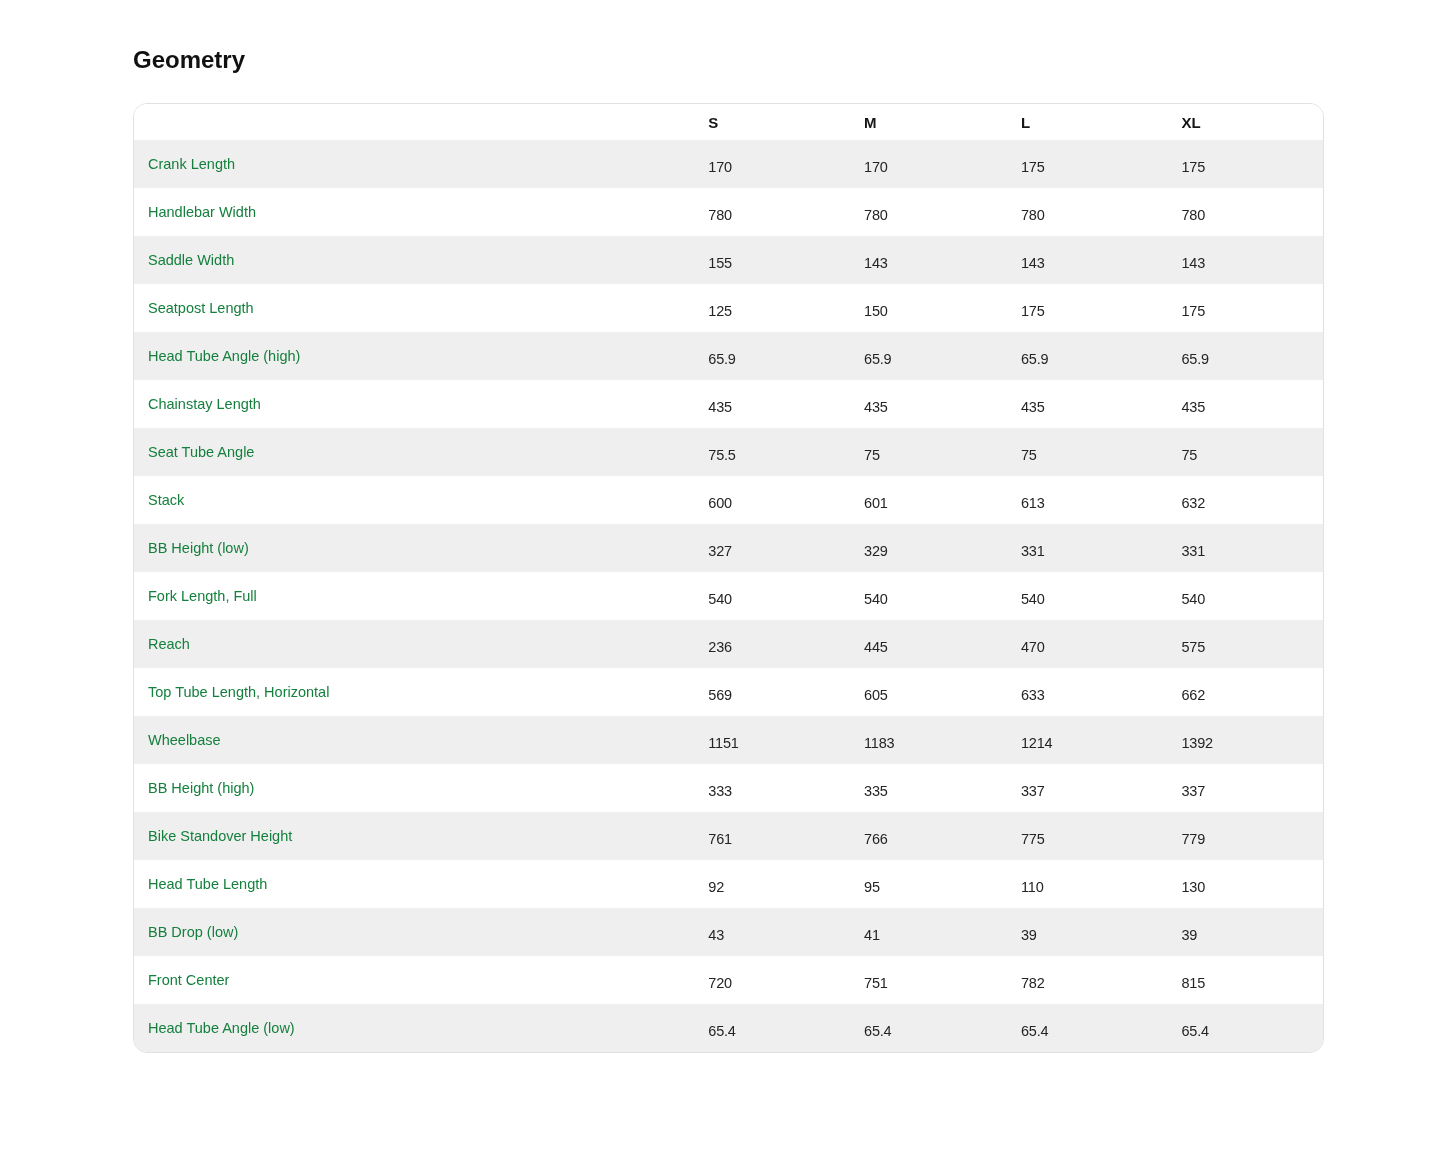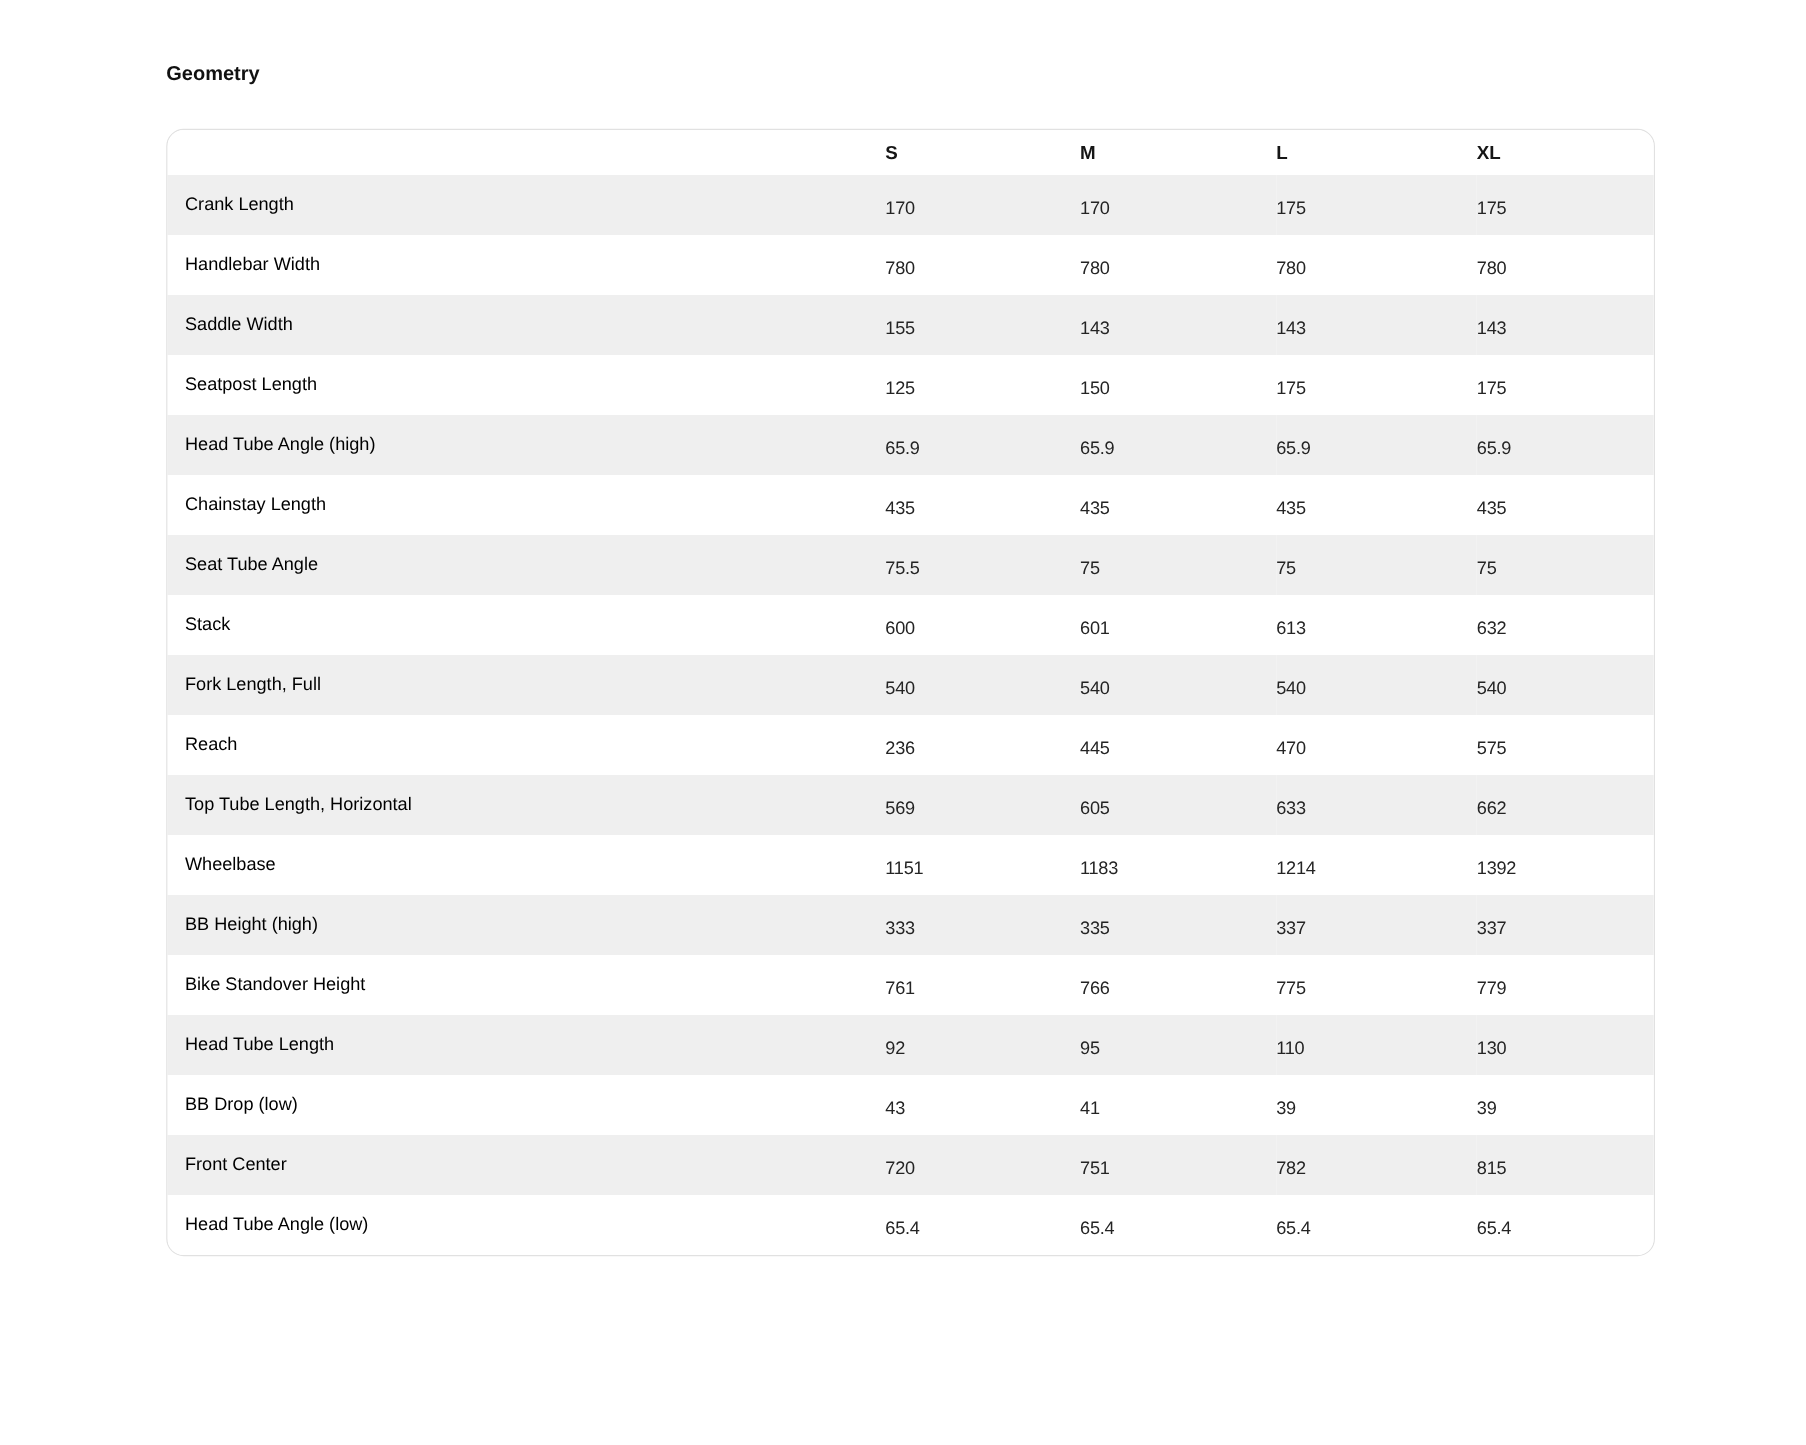--- a/index.html
+++ b/index.html
@@ -10,21 +10,21 @@
     color: #1d1d1d;
   }
   .page {
     width: 1445px;
     height: 1156px;
     box-sizing: border-box;
     padding: 47px 0 0 133px;
     background: #ffffff;
   }
   .page-title {
-    font-size: 16px;
+    font-size: 24px;
     font-weight: 700;
     color: #111111;
     margin: 0 0 30px 0;
     line-height: 26px;
   }
   .table-card {
     width: 1189px;
     border: 1px solid #e1e1e1;
     border-radius: 14px;
     overflow: hidden;
@@ -54,21 +54,21 @@
     height: 42px;
     padding: 0;
     vertical-align: middle;
     font-size: 14.5px;
     font-weight: 400;
   }
   tbody tr:nth-child(odd)  { background: #efefef; }
   tbody tr:nth-child(even) { background: #ffffff; }
   td.label-cell {
     padding-left: 14px;
-    color: #000000;
+    color: #15803d;
   }
   td.value-cell {
     padding-top: 6px;
     color: #242424;
     letter-spacing: -0.2px;
   }
 </style>
 </head>
 <body>
 
@@ -144,20 +144,27 @@
             <td class="value-cell">75</td>
           </tr>
           <tr>
             <td class="label-cell">Stack</td>
             <td class="value-cell">600</td>
             <td class="value-cell">601</td>
             <td class="value-cell">613</td>
             <td class="value-cell">632</td>
           </tr>
           <tr>
+            <td class="label-cell">BB Height (low)</td>
+            <td class="value-cell">327</td>
+            <td class="value-cell">329</td>
+            <td class="value-cell">331</td>
+            <td class="value-cell">331</td>
+          </tr>
+          <tr>
             <td class="label-cell">Fork Length, Full</td>
             <td class="value-cell">540</td>
             <td class="value-cell">540</td>
             <td class="value-cell">540</td>
             <td class="value-cell">540</td>
           </tr>
           <tr>
             <td class="label-cell">Reach</td>
             <td class="value-cell">236</td>
             <td class="value-cell">445</td>

